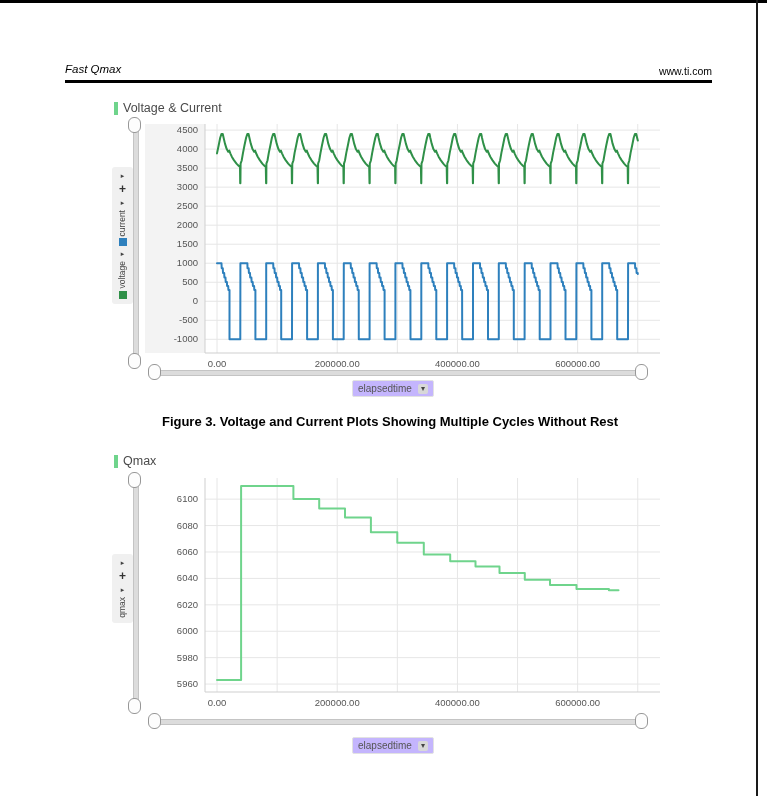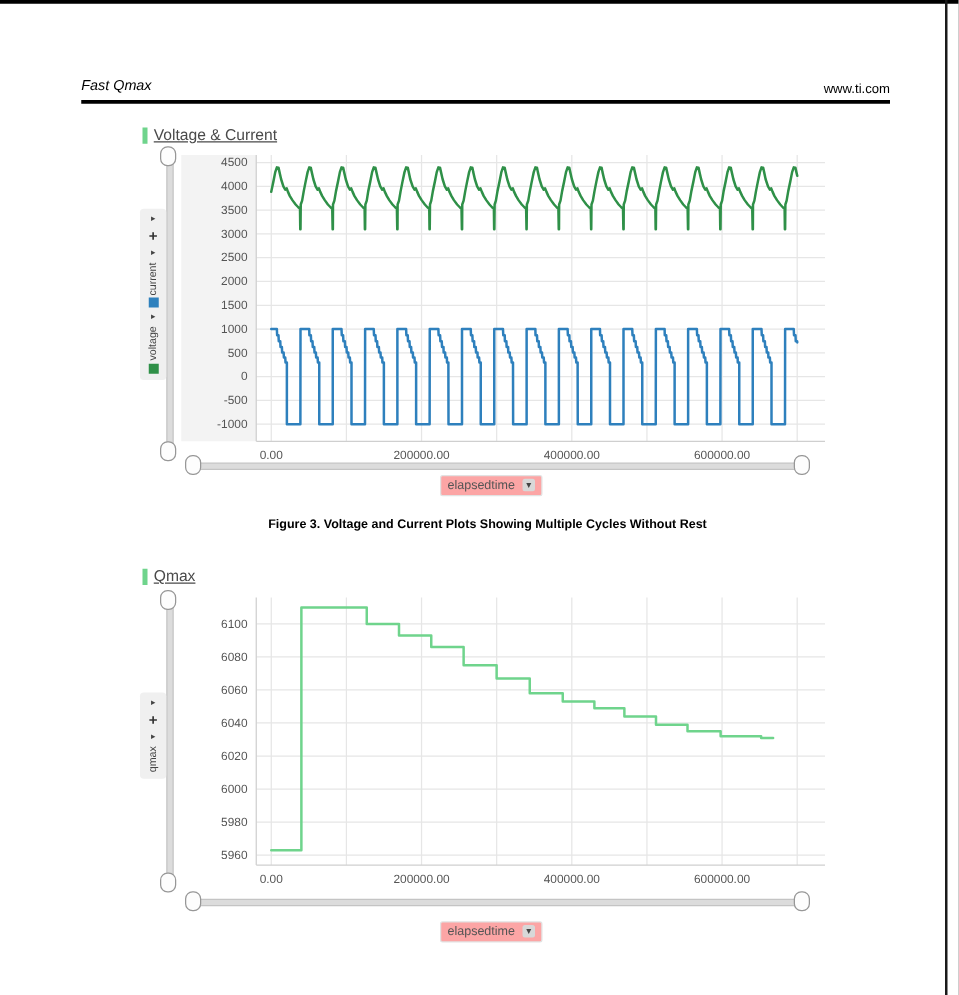--- a/index.html
+++ b/index.html
@@ -11,21 +11,21 @@
   
   .logo{position:absolute;left:562px;top:11px;display:flex;gap:5px;align-items:flex-start;}
   .logo-text{font-family:"Liberation Serif",serif;font-variant:small-caps;line-height:1.0;margin-top:5px;}
   .logo-line1{font-size:16px;letter-spacing:.4px;}
   .logo-line2{font-size:15px;letter-spacing:.2px;margin-left:5px;}
   .hdr-left{position:absolute;left:65px;top:63px;font-style:italic;font-size:11.5px;}
   .hdr-right{position:absolute;left:65px;top:65px;width:647px;text-align:right;font-size:10.5px;}
   .hdr-rule{position:absolute;left:65px;top:80px;width:647px;height:2.5px;background:#000;}
 
   
-  .chart-title{position:absolute;display:flex;align-items:center;gap:5px;font-size:12.5px;color:#4a4a4a;text-decoration:underline;}
+  .chart-title{position:absolute;display:flex;align-items:center;gap:5px;font-size:12.5px;color:#4a4a4a;}
   .title-bar{width:4px;height:13px;background:#6fd48c;}
 
   
   .chart-svg{position:absolute;}
   .chart-svg text{font-family:"Liberation Sans",sans-serif;font-size:9.5px;fill:#555;}
 
   
   .vslider{position:absolute;width:16px;}
   .vslider .vtrack{position:absolute;left:5px;top:8px;bottom:8px;width:4px;background:#dcdcdc;
         border:1px solid #c4c4c4;border-radius:3px;}
@@ -42,26 +42,26 @@
   
   .ctrl-panel{position:absolute;left:112px;width:21px;background:#f0f0f0;border-radius:3px;
         display:flex;flex-direction:column;align-items:center;padding:5px 0;gap:4px;box-sizing:border-box;}
   .ctrl-arrow{font-size:7px;color:#444;line-height:1;cursor:pointer;}
   .ctrl-plus{font-size:12px;color:#333;line-height:1;font-weight:bold;cursor:pointer;}
   .series-group{display:flex;flex-direction:column;align-items:center;gap:2px;}
   .vlabel{writing-mode:vertical-rl;transform:rotate(180deg);font-size:8.5px;color:#444;line-height:1;}
   .swatch{width:8px;height:8px;}
 
   
-  .xaxis-btn{position:absolute;display:flex;align-items:flex-start;gap:6px;background:#fca5a5;
+  .xaxis-btn{position:absolute;display:flex;align-items:flex-end;gap:6px;background:#c4b5fd;
         border:1px solid #e2e2e2;border-radius:2px;padding:2px 5px;font-size:10px;color:#555;cursor:pointer;}
   .xbtn-arrow{font-size:8px;color:#444;background:#d8d8d8;padding:1px 3px;border-radius:2px;line-height:1;}
 
   .caption{position:absolute;left:60px;width:660px;text-align:center;font-weight:bold;
-        font-size:10px;color:#000;}
+        font-size:13px;color:#000;}
 </style>
 </head>
 <body>
 
 <div class="page">
   <div class="page-top-border"></div>
   <div class="page-right-border"></div>
 
 
   <div class="hdr-left">Fast Qmax</div>

